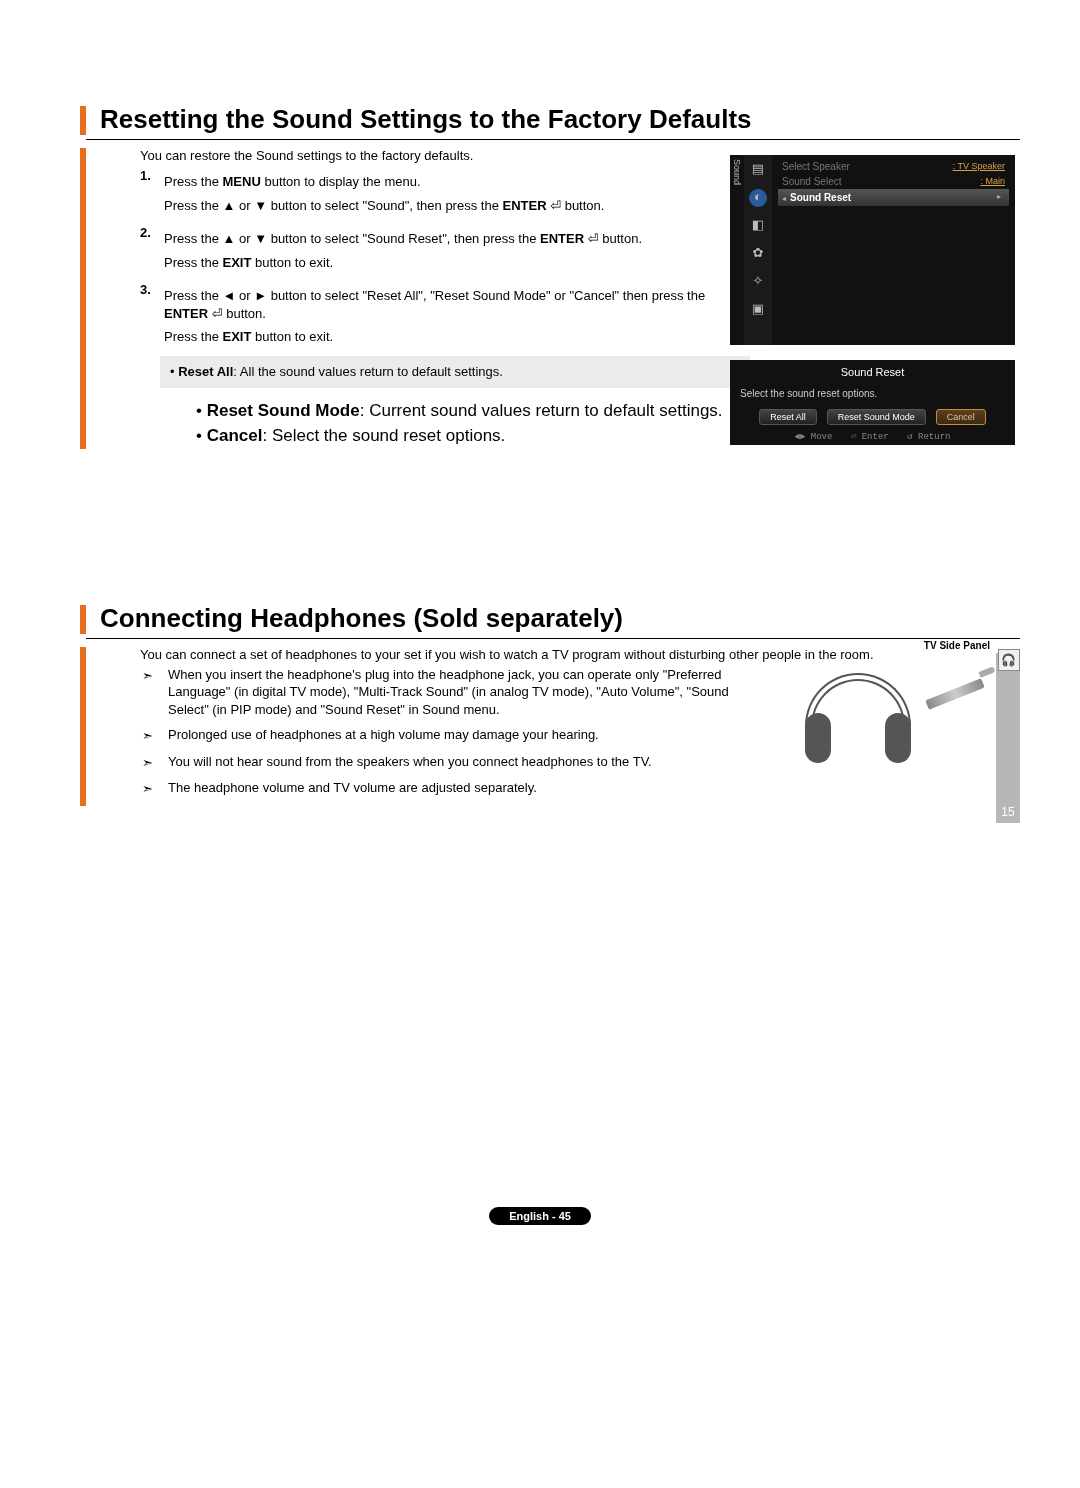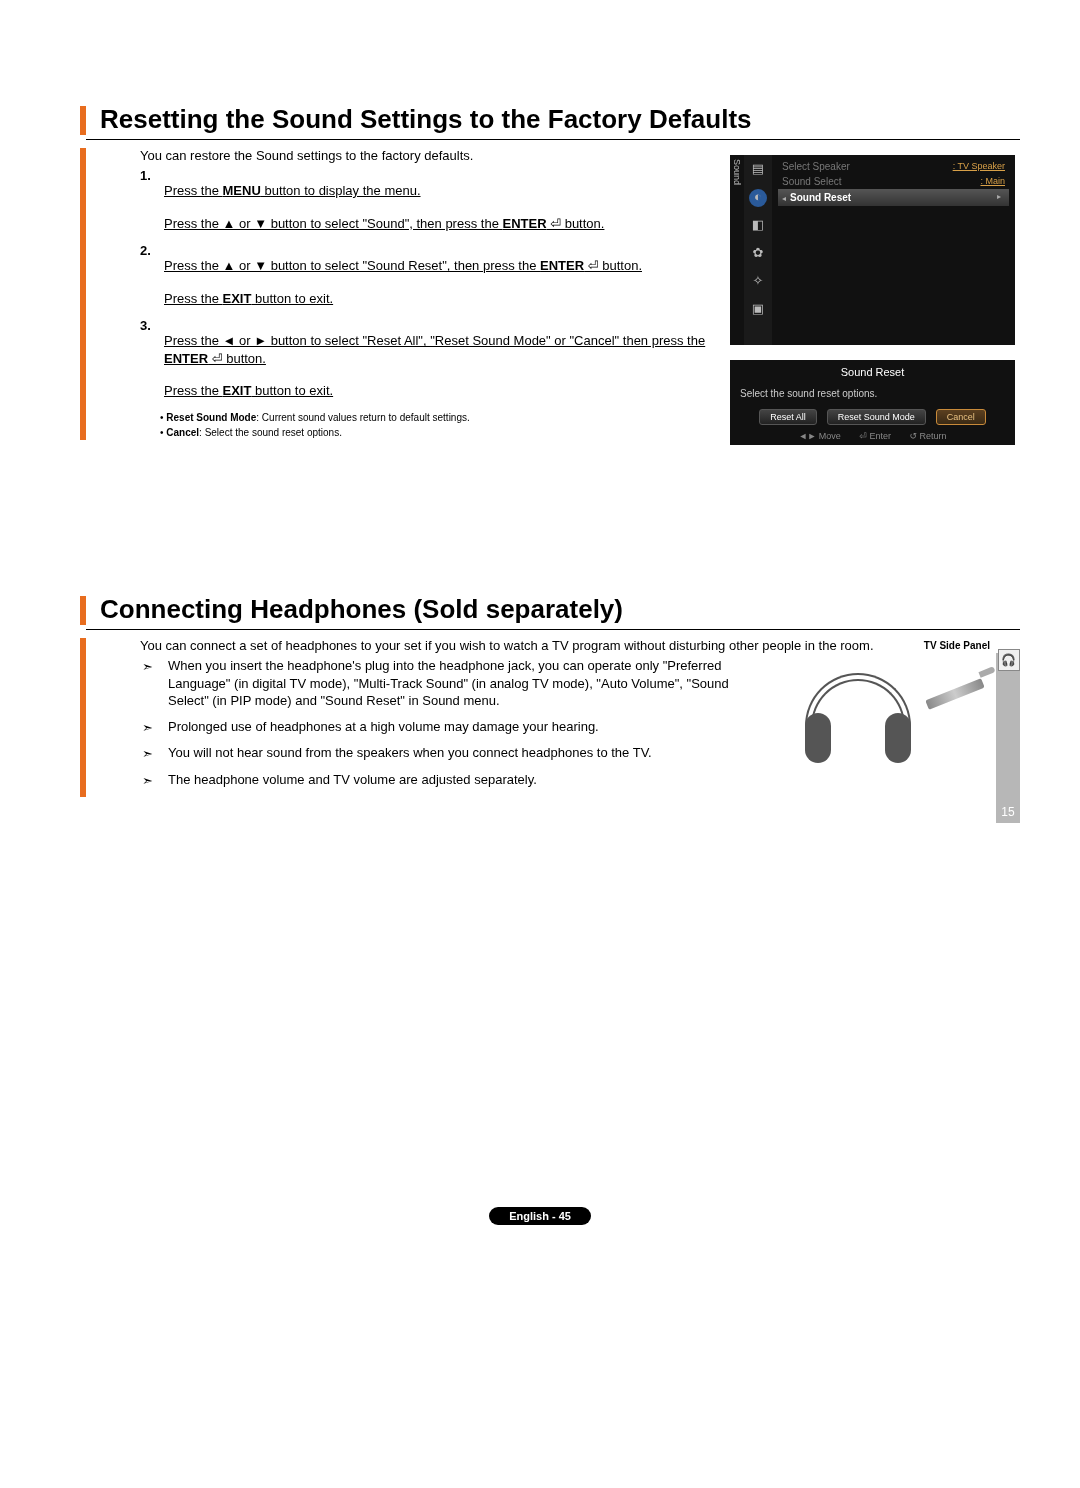--- a/index.html
+++ b/index.html
@@ -52,35 +52,34 @@
   .step {
     display: flex;
     margin-bottom: 8px;
   }
   .step-num {
     font-weight: bold;
     width: 24px;
     flex-shrink: 0;
   }
   .step-body p {
-    margin: 15px 0 2px 0;
-    text-decoration: underline;
+    margin: 6px 0 2px 0;
   }
   .grey-box {
     background: #ebebeb;
     padding: 6px 10px;
     font-size: 13px;
     line-height: 1.5;
     margin: 6px 0 10px 60px;
     width: 570px;
   }
   .grey-box p { margin: 0; }
   .bullet-list {
-    margin: 0 0 0 60px;
-    font-size: 10px;
+    margin: 0 0 0 96px;
+    font-size: 17px;
     line-height: 1.5;
     width: 580px;
   }
   .bullet-list p { margin: 0; }
 
   
   .osd1 {
     position: absolute;
     right: 65px;
     top: 155px;
@@ -130,21 +129,21 @@
     font-size: 10px;
     padding: 6px 10px;
     box-sizing: border-box;
   }
   .osd2-title { text-align:center; font-size:11px; margin-bottom:10px; }
   .osd2-sub { font-size:10px; color:#ccc; margin-bottom:10px; }
   .osd2-opts { display:flex; gap:10px; justify-content:center; margin-bottom:6px; }
   .osd2-btn { background: linear-gradient(#444,#222); border:1px solid #555; border-radius:3px; padding:2px 10px; font-size:9px; text-align:center; }
   .osd2-btn.hl { background: linear-gradient(#5c4020,#3a2a15); border-color:#c88a3a; color:#e8c080; }
   .osd2-foot { text-align:center; font-size:9px; color:#888; }
-  .osd2-foot span { margin: 4px 8px; }
+  .osd2-foot span { margin: 4px 8px; font-family: Liberation Mono, monospace; }
 
   
   .section2 {
     margin-top: 150px;
   }
   .notes {
     margin-left: 42px;
     font-size: 13px;
     line-height: 1.35;
     width: 610px;
@@ -275,20 +274,23 @@
             <p>
               <span>Press the ◄ or ► button to select "Reset All", "Reset Sound Mode" or "Cancel" then press the </span><b>ENTER</b><span> ⏎ button.</span>
             </p>
             <p>
               <span>Press the </span><b>EXIT</b><span> button to exit.</span>
             </p>
           </div>
         </div>
       </div>
 
+      <div class="grey-box">
+        <p>• <b>Reset All</b><span>: All the sound values return to default settings.</span></p>
+      </div>
       <div class="bullet-list">
         <p>• <b>Reset Sound Mode</b><span>: Current sound values return to default settings.</span></p>
         <p>• <b>Cancel</b><span>: Select the sound reset options.</span></p>
       </div>
     </div>
   </div>
 
   <div class="osd1">
     <div class="osd1-sidelabel">Sound</div>
     <div class="osd1-icons">

